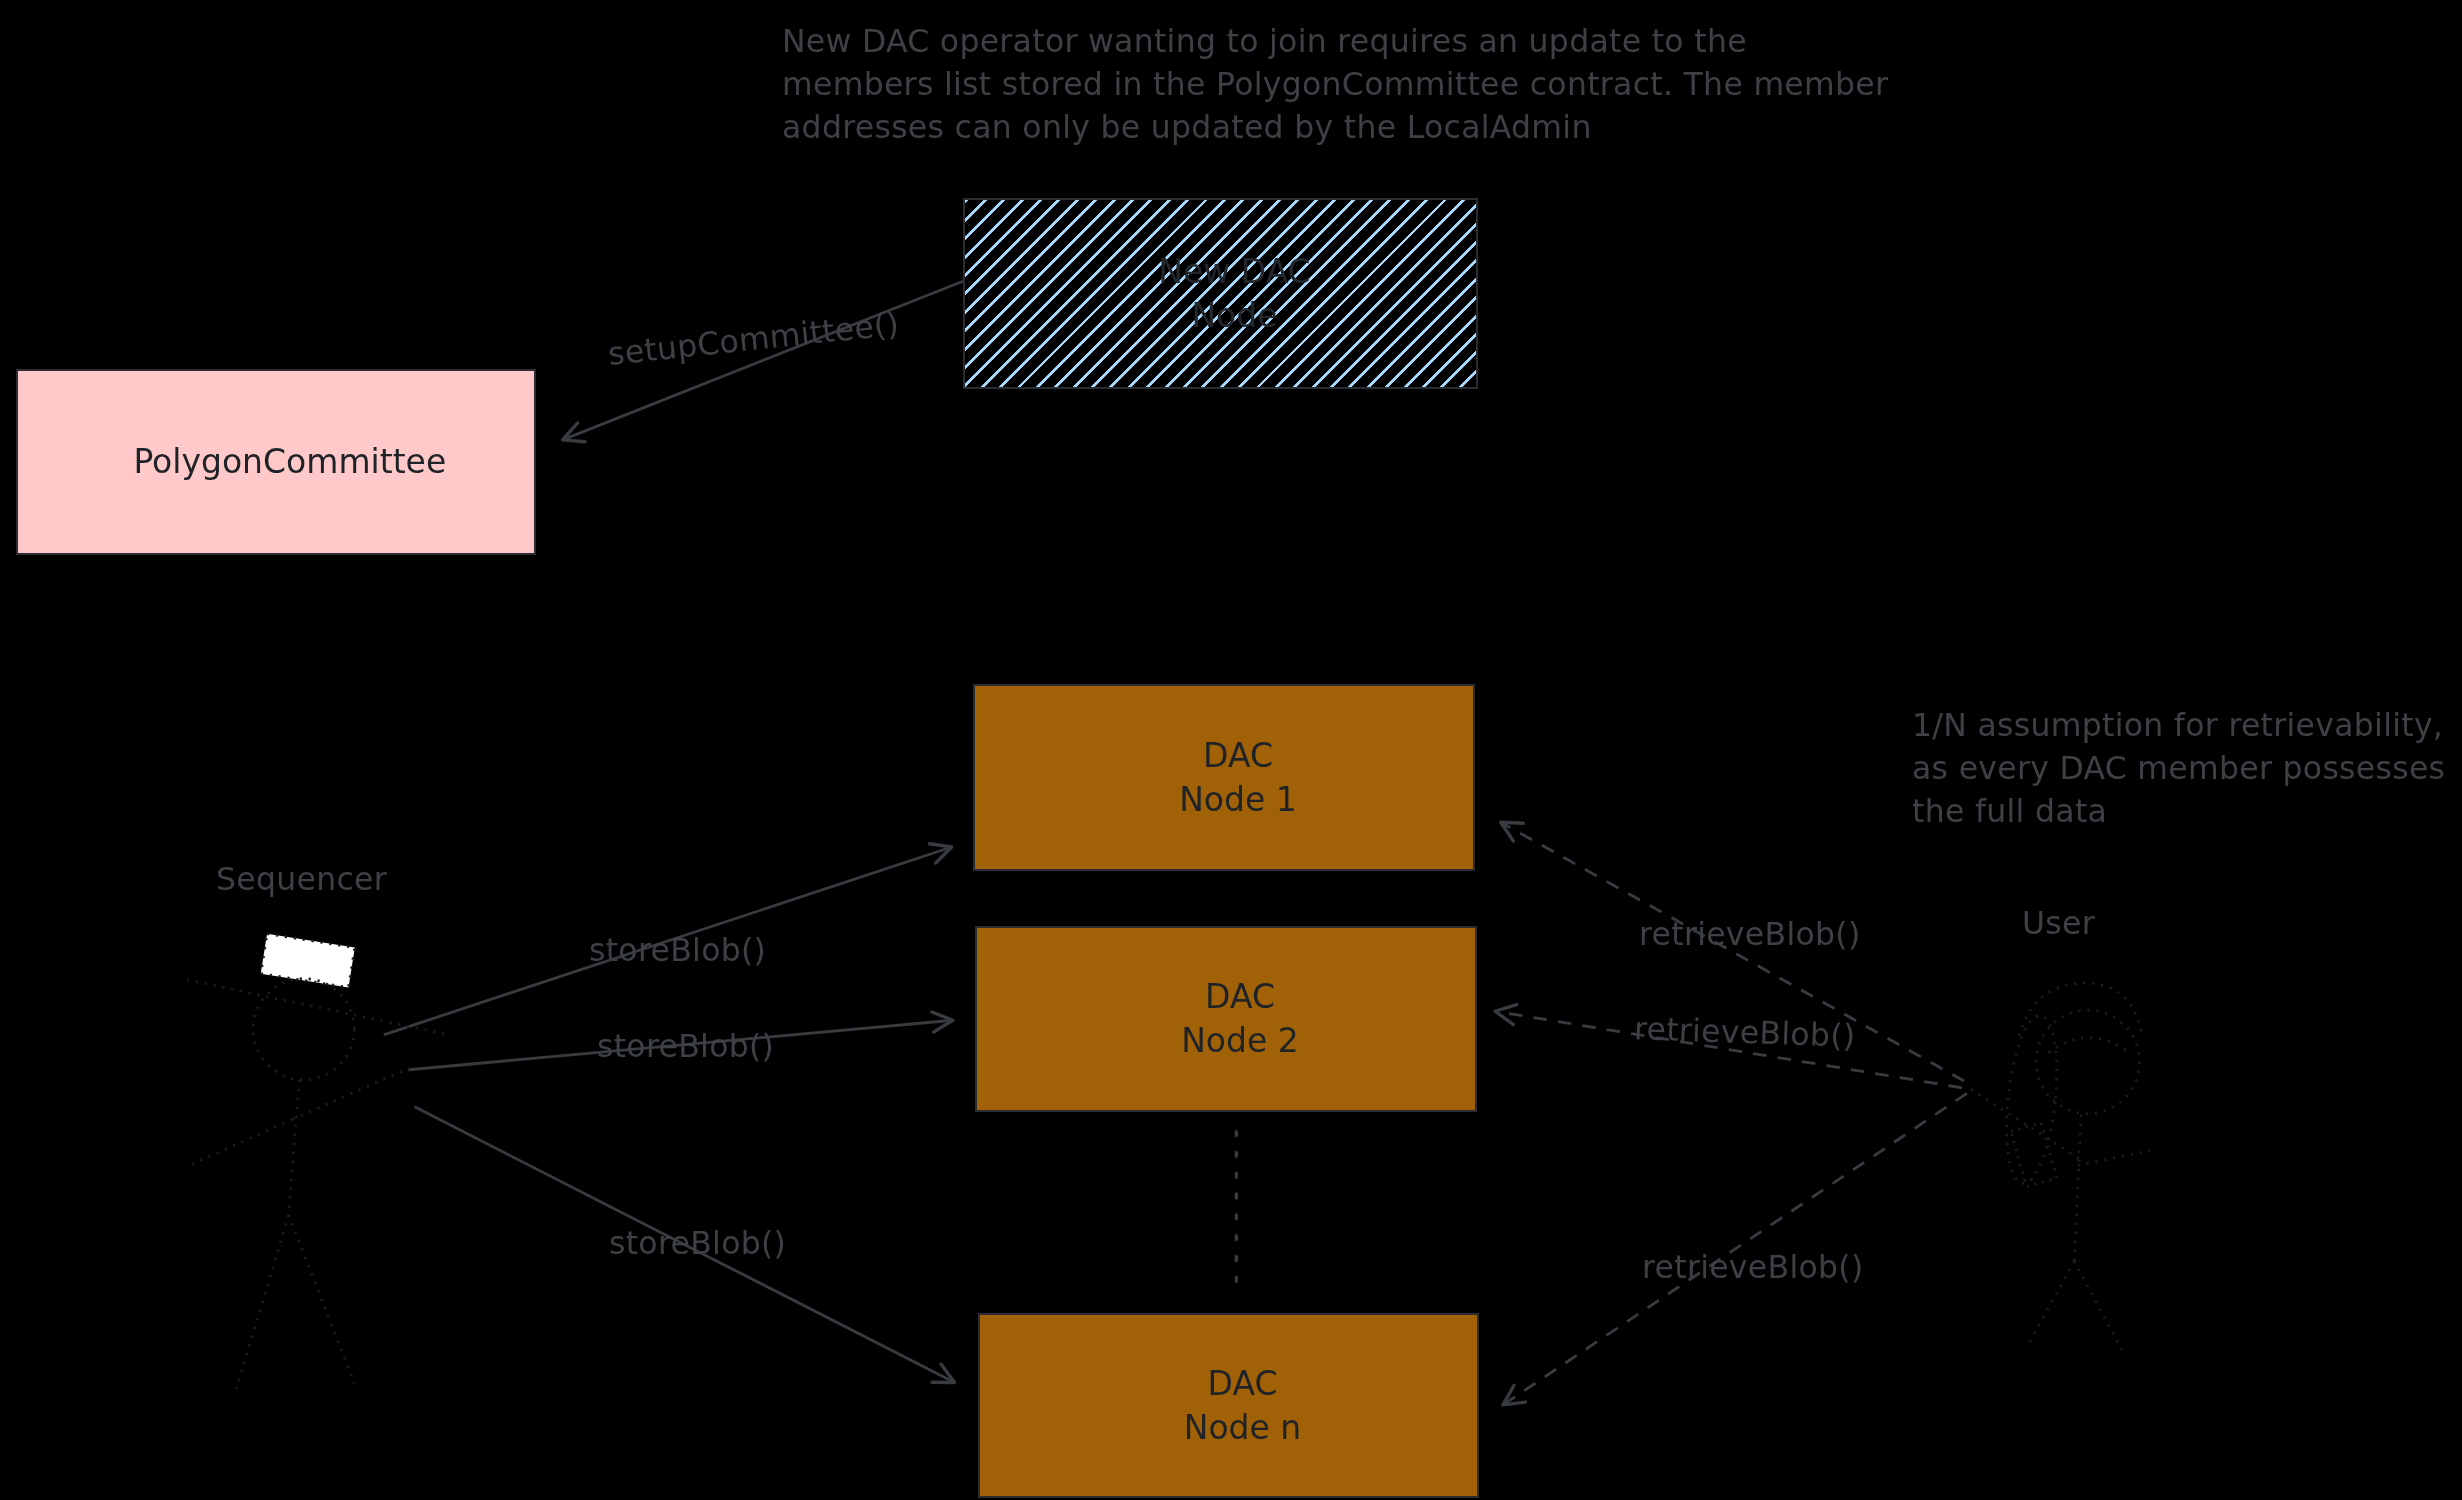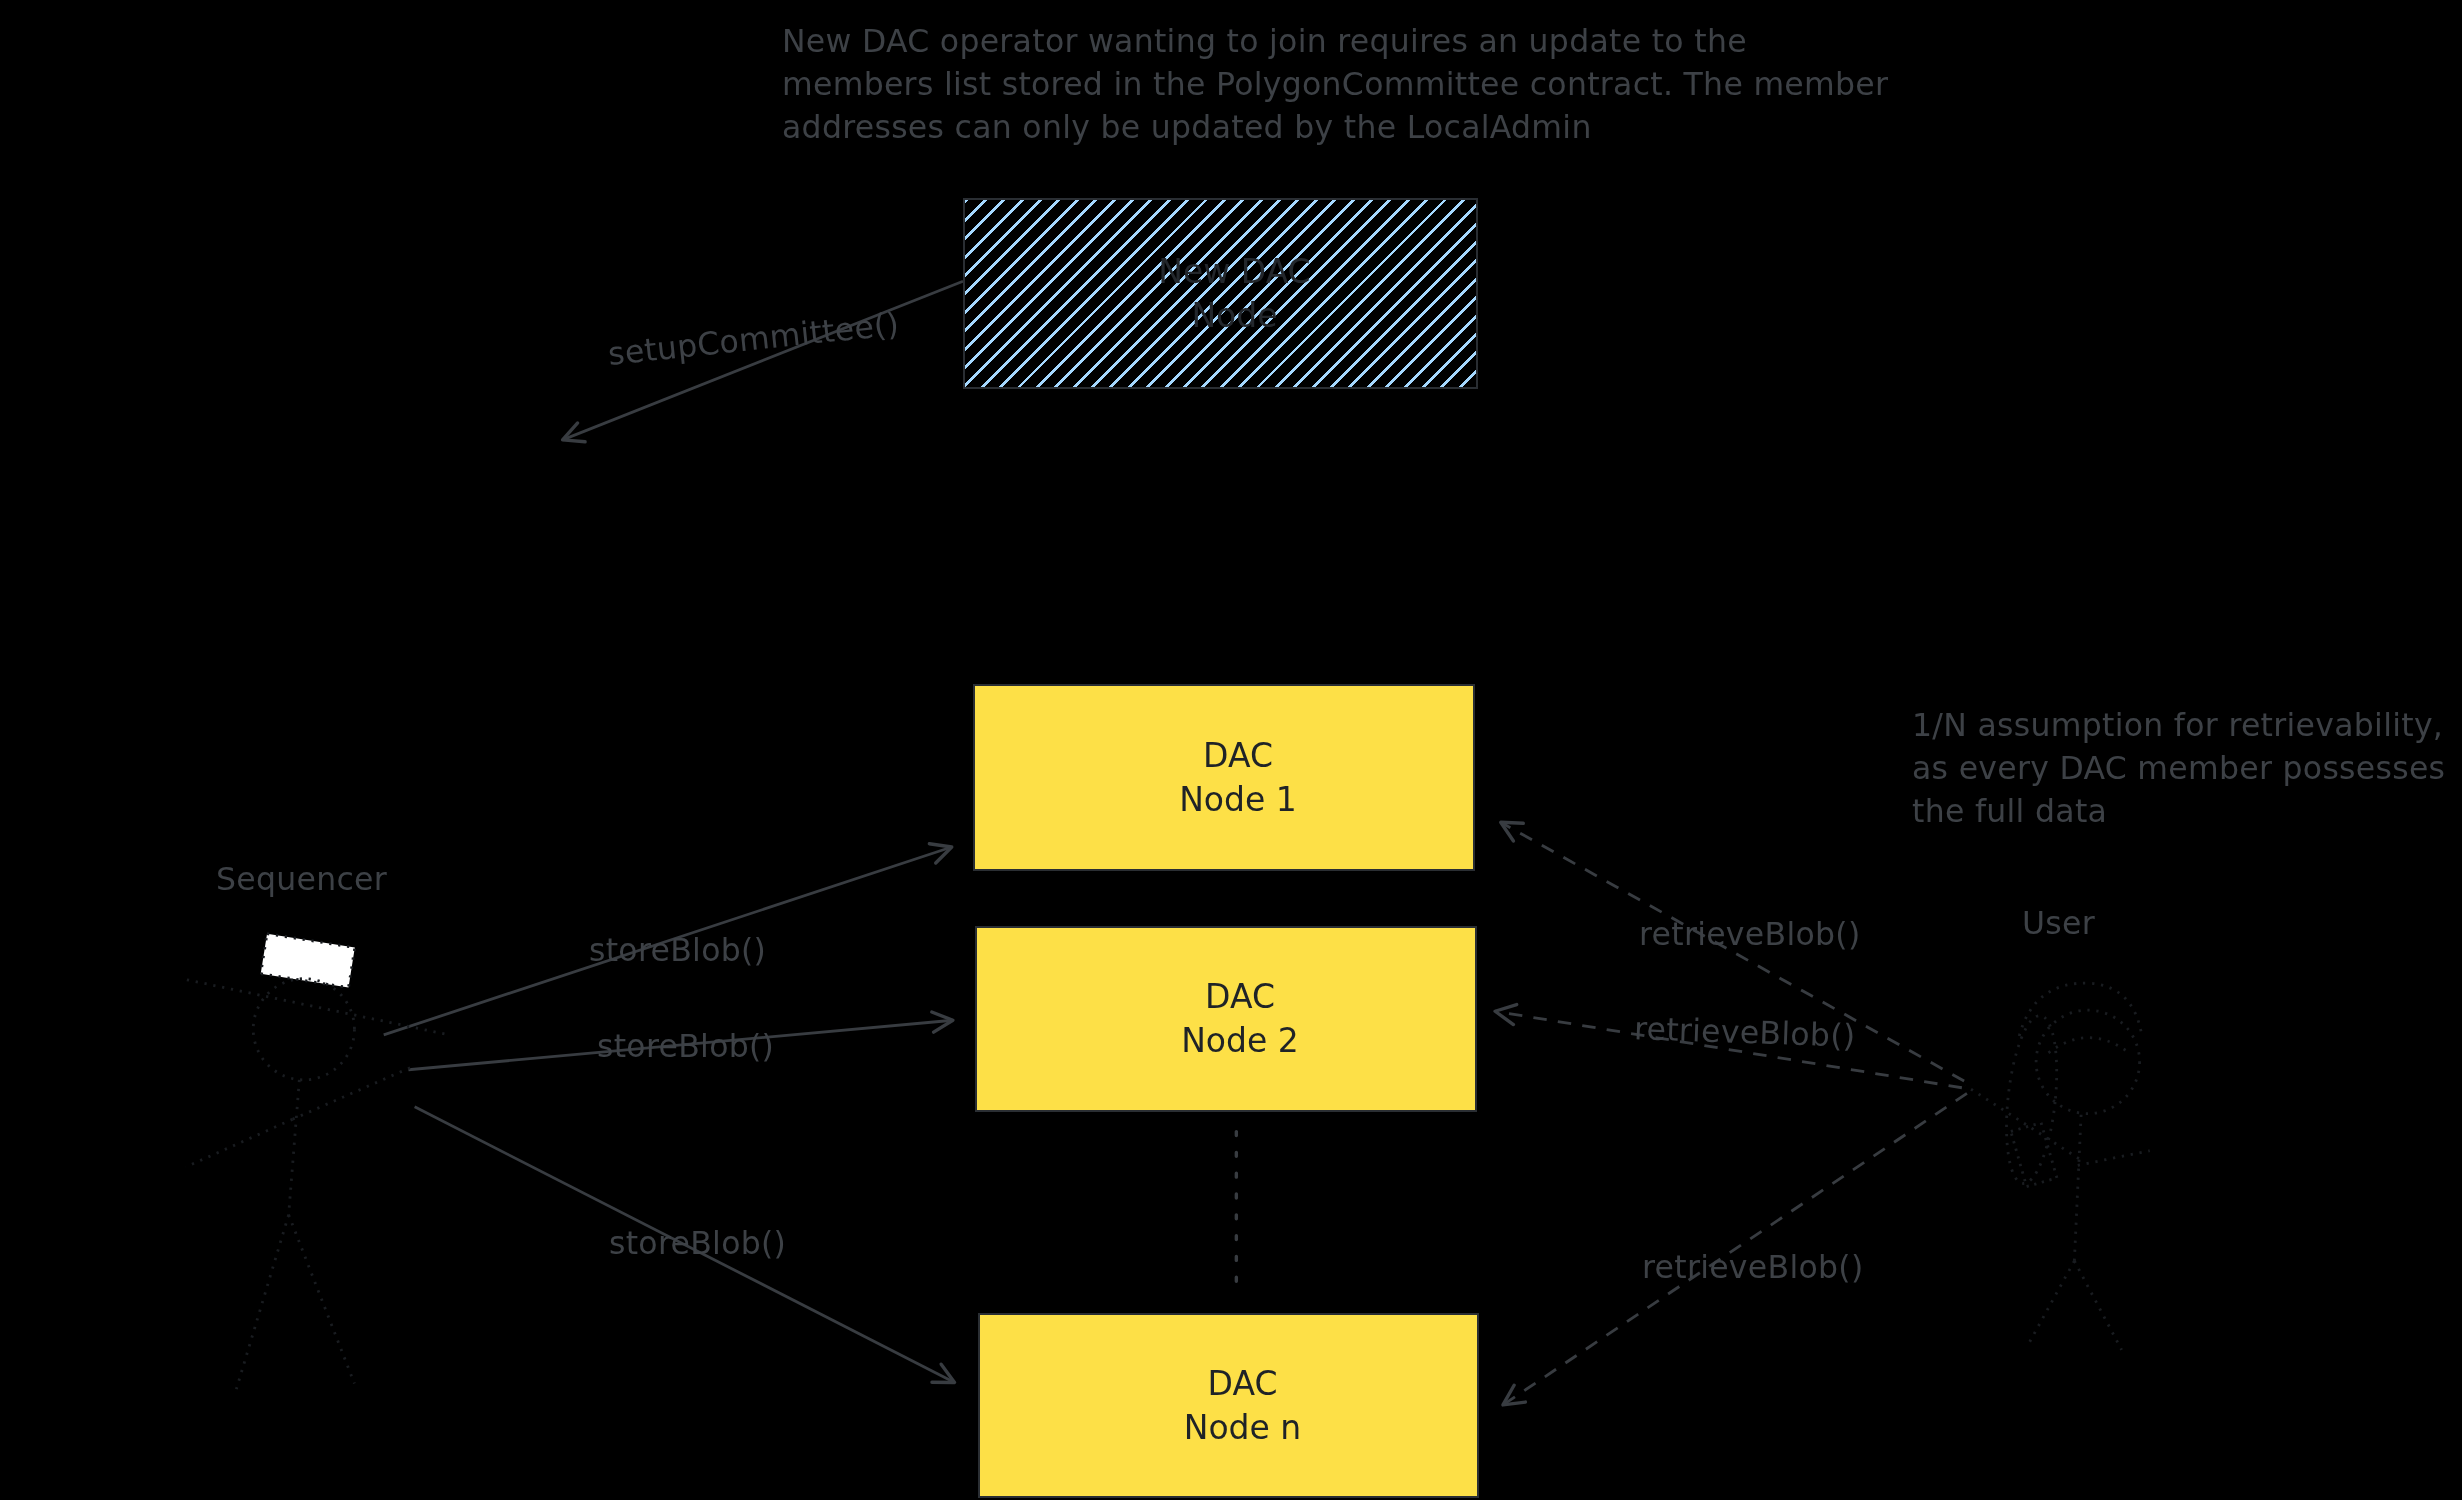--- a/index.html
+++ b/index.html
@@ -3,21 +3,21 @@
 <meta charset="utf-8">
 <style>
   html,body{margin:0;padding:0;background:#000;}
   .canvas{position:relative;width:2462px;height:1500px;background:#000000;overflow:hidden;
           font-family:"DejaVu Sans","Liberation Sans",sans-serif;}
   svg.layer{position:absolute;left:0;top:0;width:2462px;height:1500px;}
   .note{position:absolute;color:#3d4146;font-size:31.5px;line-height:1.36;white-space:pre-line;letter-spacing:0.3px;}
   .edge-label,.actor-label{position:absolute;color:#3d4146;font-size:31.5px;white-space:nowrap;letter-spacing:0.3px;}
   .box{position:absolute;box-sizing:border-box;border:2.3px solid #2a2e33;display:flex;align-items:center;justify-content:center;
        text-align:center;color:#1f2327;font-size:33px;line-height:1.32;white-space:pre-line;padding-left:28px;}
-  .box.blue{background:#fde047;}
+  .box.blue{background:#a16207;}
   .box.pink{background:#ffc9c9;}
   .box.hatched{background:repeating-linear-gradient(135deg,#a5d8ff 0 2.8px,transparent 2.8px 13px);color:#23272c;}
   path.solid,path.dashedline,path.dotline{stroke:#383c41;stroke-width:5;fill:none;}
   path.dashedline{stroke-dasharray:24 20;}
   path.dotline{stroke-dasharray:7 30;stroke-linecap:round;stroke-width:6;}
   .figure path,.figure circle,.figure ellipse,.figure rect{stroke:#191c20;stroke-width:5;fill:none;stroke-dasharray:4 12;}
   .figure rect.hat{fill:#ffffff;}
   .figure rect.phone{stroke-dasharray:4 10;}
 </style>
 </head>
@@ -74,20 +74,23 @@
 addresses can only be updated by the LocalAdmin</div>
   <div class="note" style="left:1912px;top:704px;width:557px;">1/N assumption for retrievability,
 as every DAC member possesses
 the full data</div>
 
   <div class="box hatched" style="left:963px;top:198px;width:515px;height:191px;">
     <span>New DAC
 Node</span>
   </div>
 
+  <div class="box pink" style="left:15.8px;top:369px;width:520px;height:186px;">
+    <span>PolygonCommittee</span>
+  </div>
 
   <div class="box blue" style="left:973px;top:684px;width:502px;height:187px;">
     <span>DAC
 Node 1</span>
   </div>
 
   <div class="box blue" style="left:975px;top:926px;width:502px;height:186px;">
     <span>DAC
 Node 2</span>
   </div>

